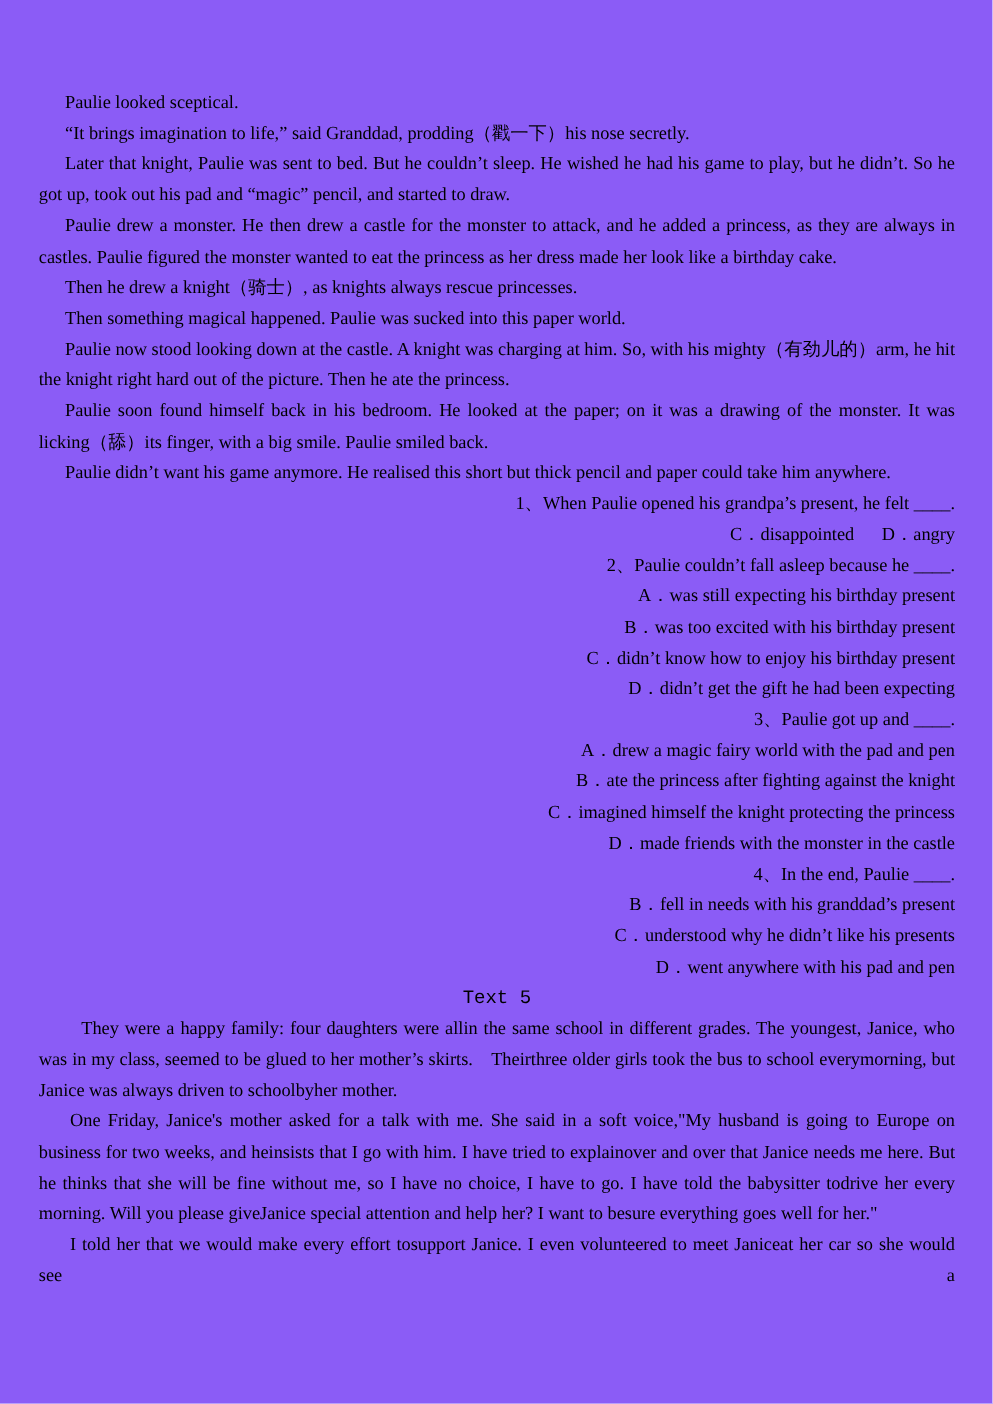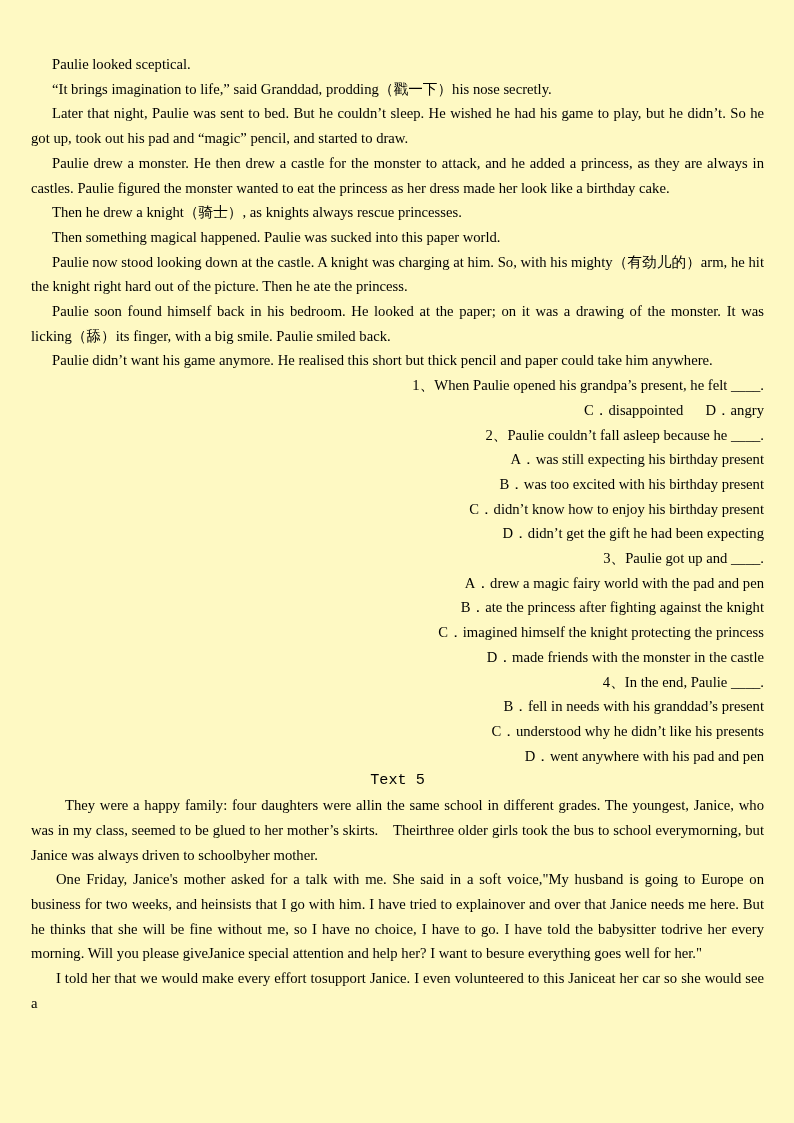--- a/index.html
+++ b/index.html
@@ -6,22 +6,22 @@
     margin: 0;
     padding: 0;
     background: #ffffff;
   }
   .page {
     position: relative;
     width: 794px;
     height: 1123px;
     box-sizing: border-box;
     margin: 0 auto;
-    background: #fef9c3;
-    padding: 52px 30px 0 31px;
+    background: #8b5cf6;
+    padding: 70px 30px 0 31px;
     font-family: "Liberation Serif", "DejaVu Serif", serif;
     font-size: 14.67px;
     line-height: 24.7px;
     color: #000000;
     overflow: hidden;
   }
   p {
     margin: 0;
     text-align: justify;
   }
@@ -50,21 +50,21 @@
   }
 </style>
 </head>
 <body>
 
 <div class="page">
 
   <div>
     <p class="para-indent">Paulie looked sceptical.</p>
     <p class="para-indent">“It brings imagination to life,” said Granddad, prodding（戳一下）his nose secretly.</p>
-    <p class="para-indent">Later that night, Paulie was sent to bed. But he couldn’t sleep. He wished he had his game to play, but he didn’t. So he got up, took out his pad and “magic” pencil, and started to draw.</p>
+    <p class="para-indent">Later that knight, Paulie was sent to bed. But he couldn’t sleep. He wished he had his game to play, but he didn’t. So he got up, took out his pad and “magic” pencil, and started to draw.</p>
     <p class="para-indent">Paulie drew a monster. He then drew a castle for the monster to attack, and he added a princess, as they are always in castles. Paulie figured the monster wanted to eat the princess as her dress made her look like a birthday cake.</p>
     <p class="para-indent">Then he drew a knight（骑士）, as knights always rescue princesses.</p>
     <p class="para-indent">Then something magical happened. Paulie was sucked into this paper world.</p>
     <p class="para-indent">Paulie now stood looking down at the castle. A knight was charging at him. So, with his mighty（有劲儿的）arm, he hit the knight right hard out of the picture. Then he ate the princess.</p>
     <p class="para-indent">Paulie soon found himself back in his bedroom. He looked at the paper; on it was a drawing of the monster. It was licking（舔）its finger, with a big smile. Paulie smiled back.</p>
     <p class="para-indent">Paulie didn’t want his game anymore. He realised this short but thick pencil and paper could take him anywhere.</p>
   </div>
 
   <div>
     <p class="qline">1、When Paulie opened his grandpa’s present, he felt ____.</p>
@@ -86,16 +86,16 @@
     <p class="qline">B．fell in needs with his granddad’s present</p>
     <p class="qline">C．understood why he didn’t like his presents</p>
     <p class="qline">D．went anywhere with his pad and pen</p>
   </div>
 
   <h3 class="section-heading">Text 5</h3>
 
   <div>
     <p class="t3-first">They were a happy family: four daughters were allin the same school in different grades. The youngest, Janice, who was in my class, seemed to be glued to her mother’s skirts. Theirthree older girls took the bus to school everymorning, but Janice was always driven to schoolbyher mother.</p>
     <p class="t3">One Friday, Janice's mother asked for a talk with me. She said in a soft voice,"My husband is going to Europe on business for two weeks, and heinsists that I go with him. I have tried to explainover and over that Janice needs me here. But he thinks that she will be fine without me, so I have no choice, I have to go. I have told the babysitter todrive her every morning. Will you please giveJanice special attention and help her? I want to besure everything goes well for her."</p>
-    <p class="t3 cutoff">I told her that we would make every effort tosupport Janice. I even volunteered to this Janiceat her car so she would see a</p>
+    <p class="t3 cutoff">I told her that we would make every effort tosupport Janice. I even volunteered to meet Janiceat her car so she would see a</p>
   </div>
 
 </div>
 
 </body></html>

